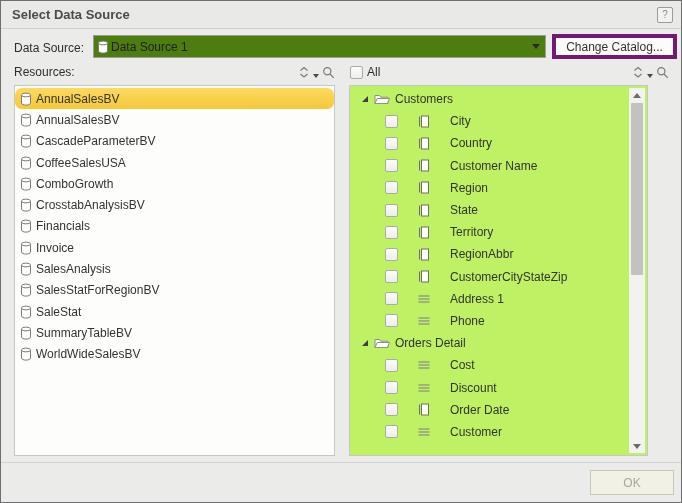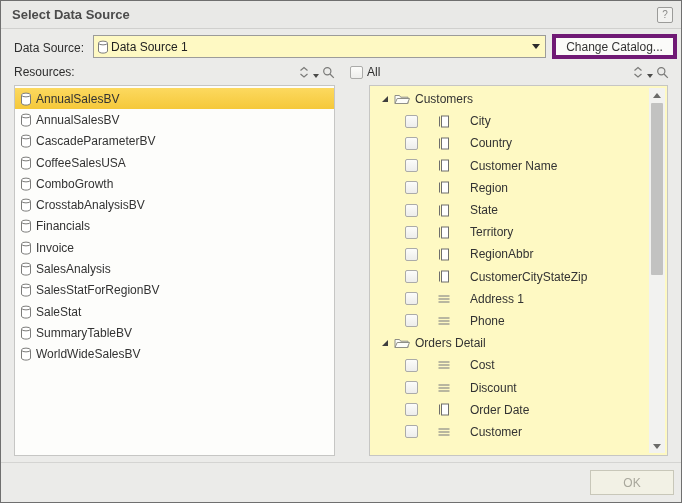--- a/index.html
+++ b/index.html
@@ -5,40 +5,40 @@
   html,body{margin:0;padding:0;background:#FFF;font-family:"Liberation Sans",sans-serif;}
   .dialog{position:relative;width:680px;height:501px;border:1px solid #6F6F6F;background:#EBEBE9;overflow:hidden;}
 
   
   .titlebar{position:absolute;left:0;top:0;right:0;height:28px;background:#E9E9E7;border-bottom:1px solid #D0D0CE;display:flex;align-items:center;padding:0 11px;box-sizing:border-box;}
   .title{font-size:13px;font-weight:bold;color:#4B4B4B;}
   .help-btn{position:absolute;right:8px;top:6px;width:14px;height:14px;border:1px solid #9B9B99;border-radius:2px;background:#F2F2F0;color:#8A8A88;font-size:10px;line-height:13px;text-align:center;}
 
   
   .ds-label{position:absolute;left:13px;top:40px;font-size:12px;color:#2E2E2E;}
-  .combo{position:absolute;left:92px;top:34px;width:453px;height:23px;background:#fef9c3;border:1px solid #9C9C9A;box-sizing:border-box;display:flex;align-items:center;}
+  .combo{position:absolute;left:92px;top:34px;width:453px;height:23px;background:#4d7c0f;border:1px solid #9C9C9A;box-sizing:border-box;display:flex;align-items:center;}
   .combo .val{font-size:12px;color:#222;margin-left:2px;}
   .combo .ficon{margin-left:3px;display:flex;}
   .combo-arrow{margin-left:auto;width:19px;height:100%;display:flex;align-items:center;justify-content:center;}
   .change-btn{position:absolute;left:551px;top:33px;width:125px;height:25px;background:#FBFBF9;border:4px solid #701a75;box-sizing:border-box;font-size:12px;color:#333;display:flex;align-items:center;justify-content:center;}
 
   
   .res-header{position:absolute;left:13px;top:62px;width:321px;height:18px;display:flex;align-items:center;}
   .fields-header{position:absolute;left:349px;top:62px;width:319px;height:18px;display:flex;align-items:center;}
   .hdr-label{font-size:12px;color:#2E2E2E;}
   .hdr-icons{margin-left:auto;display:flex;align-items:center;gap:3px;}
   .caret{margin-top:7px;display:flex;}
 
   
   .res-list{position:absolute;left:13px;top:84px;width:321px;height:371px;background:#FDFDFB;border:1px solid #C6C6C4;box-sizing:border-box;overflow:hidden;padding-top:2px;}
-  .res-item{height:21.3px;display:flex;align-items:center;padding-left:5px;font-size:12px;color:#333;gap:4px;}
+  .res-item{height:21.3px;display:flex;align-items:center;padding-left:5px;font-size:12px;color:#333;gap:4px;border-radius:7px;}
   .res-item.selected{background:linear-gradient(#FCD95F,#F5C83A);}
   .res-item .lbl{white-space:nowrap;}
 
-  .fields-box{position:absolute;left:348px;top:84px;width:299px;height:371px;background:#fef9c3;border:1px solid #C6C6C4;box-sizing:border-box;overflow:hidden;margin-left:20px;}
+  .fields-box{position:absolute;left:348px;top:84px;width:299px;height:371px;background:#bef264;border:1px solid #C6C6C4;box-sizing:border-box;overflow:hidden;}
   .fields-tree{position:absolute;left:2px;top:2px;right:20px;bottom:0;overflow:hidden;}
   .tree-group{height:22.2px;display:flex;align-items:center;padding-left:9px;gap:5px;font-size:12px;color:#333;}
   .tree-item{height:22.2px;display:flex;align-items:center;padding-left:33px;gap:20px;font-size:12px;color:#333;}
   .ficon{display:flex;align-items:center;justify-content:center;flex:0 0 auto;}
   .checkbox{width:13px;height:13px;border:1px solid #ABABA9;border-radius:2px;background:linear-gradient(#FCFCFA,#EDEDEB);box-sizing:border-box;flex:0 0 auto;}
 
   
   .scrollbar{position:absolute;top:2px;right:2px;bottom:2px;width:16px;background:#F2F2F0;}
   .sb-up,.sb-down{position:absolute;left:0;width:100%;height:14px;display:flex;align-items:center;justify-content:center;}
   .sb-up{top:0;} .sb-down{bottom:0;}

